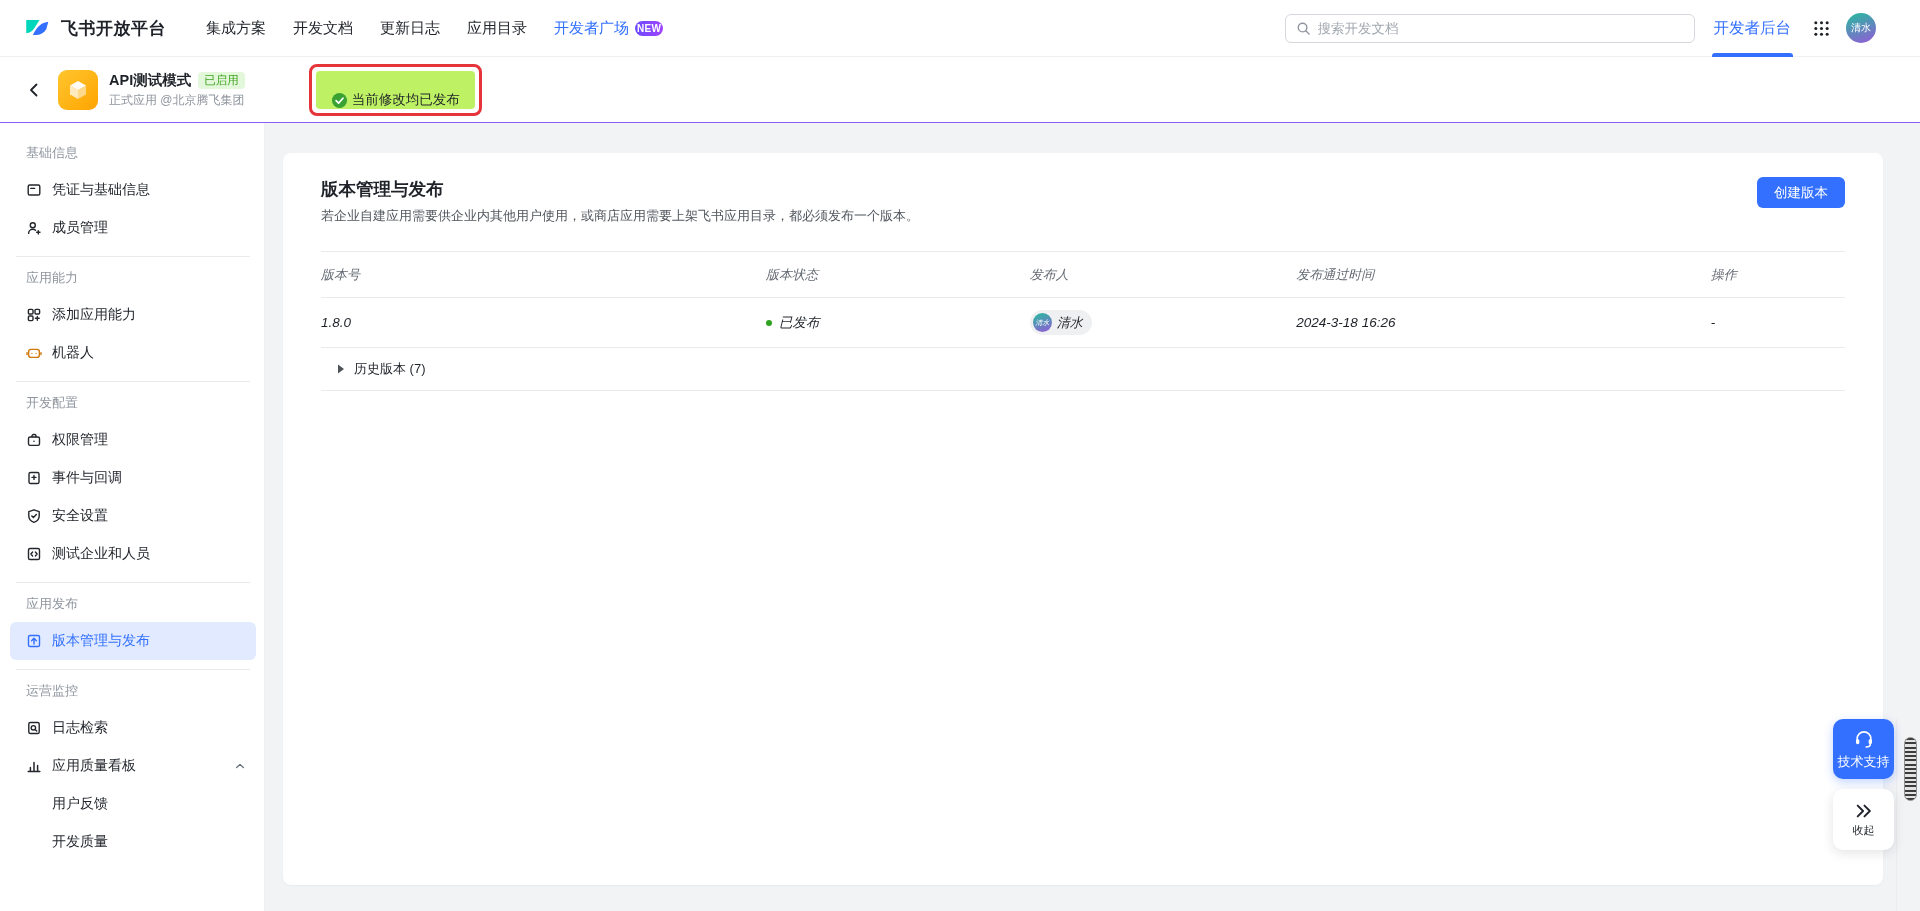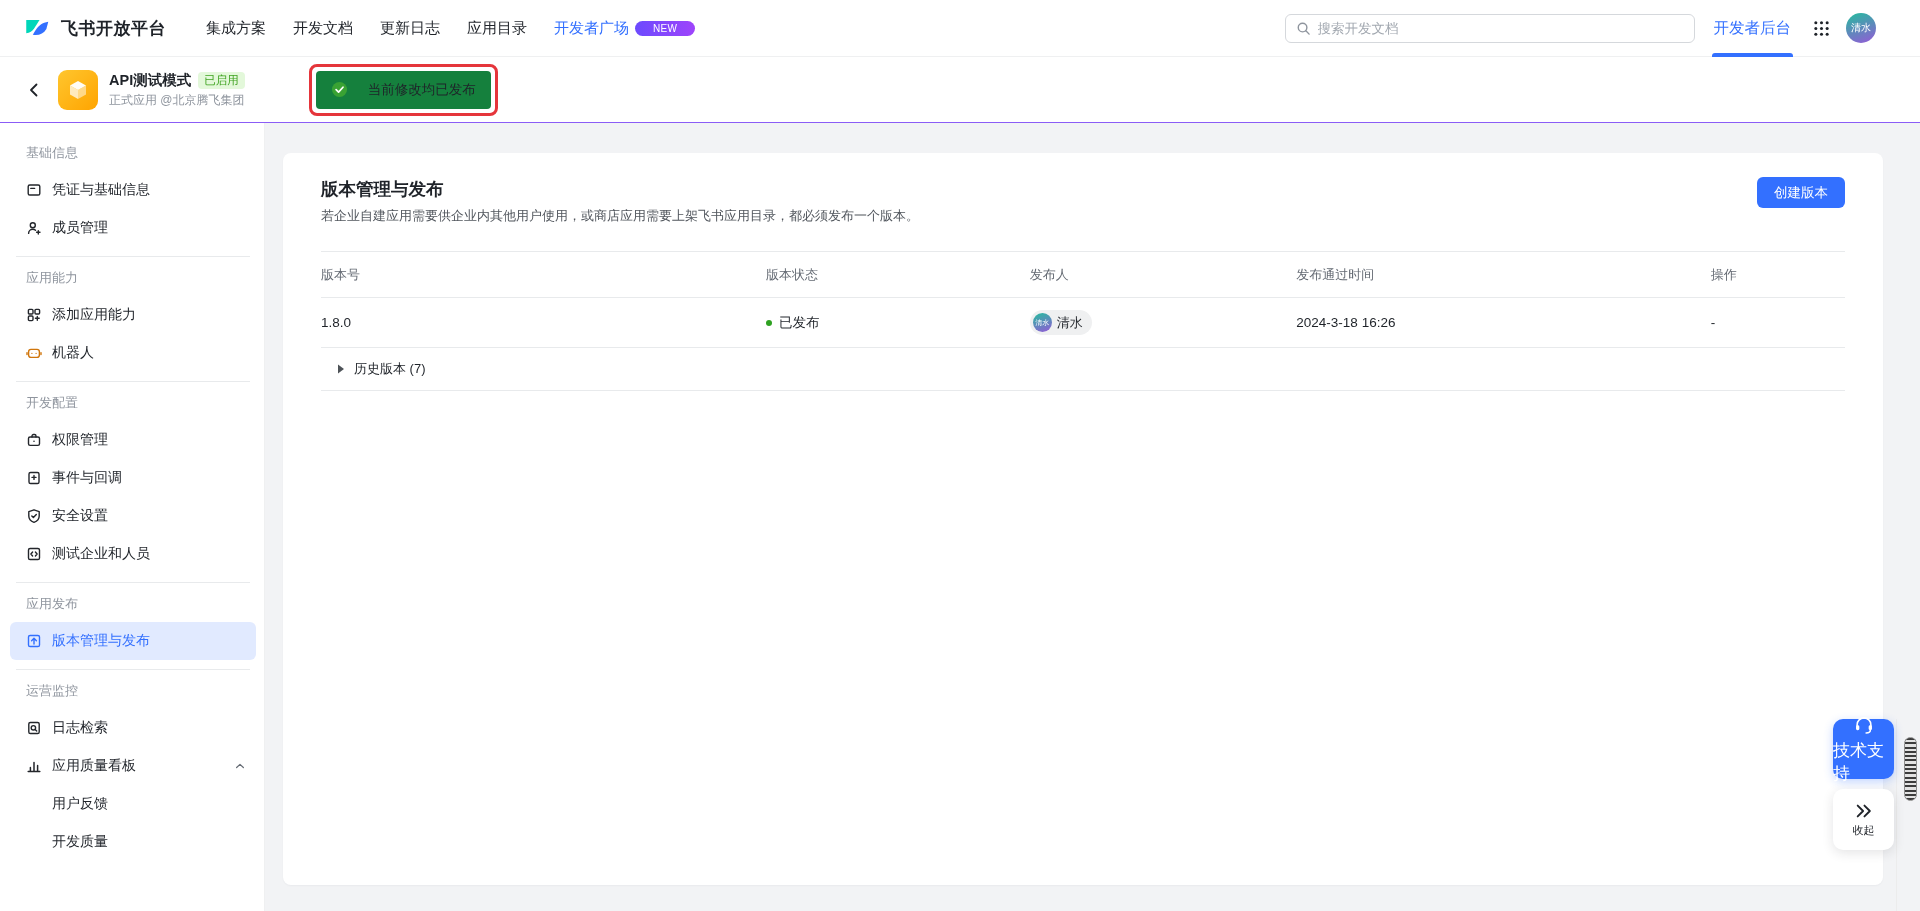--- a/index.html
+++ b/index.html
@@ -6,41 +6,41 @@
   html,body { width:1920px; height:911px; font-family:"Liberation Sans","DejaVu Sans",sans-serif; background:#fff; }
   .page { position:relative; width:1920px; height:911px; overflow:hidden; background:#fff; }
 
   
   .topnav { height:57px; display:flex; border-bottom:1px solid #eff0f1; padding:0 44px 0 22px; position:relative; background:#fff; }
   .brand { display:flex; align-items:center; gap:9px; }
   .brand-name { font-size:17px; font-weight:700; color:#1f2329; letter-spacing:.5px; }
   .nav-links { display:flex; align-items:center; margin-left:40px; gap:27px; }
   .nav-link { font-size:15px; color:#1f2329; cursor:pointer; white-space:nowrap; }
   .nav-link.promo { color:#3370ff; display:flex; align-items:center; gap:6px; }
-  .new-badge { background:linear-gradient(90deg,#6c4afe,#9e44fb); color:#fff; font-size:10px; font-weight:400; padding:2px 18px; border-radius:9px; letter-spacing:.3px; }
+  .new-badge { background:linear-gradient(90deg,#6c4afe,#9e44fb); color:#fff; font-size:10px; font-weight:700; padding:2px 2px; border-radius:9px; letter-spacing:.3px; }
   .nav-right { margin-left:auto; display:flex; align-items:center; }
   .searchbox { width:410px; height:29px; border:1px solid #d5d8dc; border-radius:6px; display:flex; align-items:center; padding:0 10px; gap:7px; background:#fff; }
   .searchbox input { border:none; outline:none; flex:1; font-size:13.5px; color:#0369a1; font-family:inherit; }
   .searchbox input::placeholder { color:#a2a8b0; }
   .console-link { position:relative; margin-left:17px; font-size:15.5px; color:#3370ff; height:57px; display:flex; align-items:center; padding:0 2px; cursor:pointer; }
   .console-underline { position:absolute; left:0; right:0; bottom:0; height:4px; border-radius:3px 3px 0 0; background:#3370ff; }
   .grid-icon { margin-left:20px; cursor:pointer; display:flex; }
   .avatar { margin-left:16px; width:30px; height:30px; border-radius:50%; background:linear-gradient(160deg,#2fb3a3 10%,#8a63d2 90%); color:#fff; font-size:10px; display:flex; align-items:center; justify-content:center; cursor:pointer; }
 
   
   .appheader { height:66px; display:flex; align-items:center; border-bottom:1px solid #8b5cf6; padding:0 24px 0 20px; background:#fff; }
   .back-btn { width:28px; height:28px; display:flex; align-items:center; justify-content:center; cursor:pointer; }
   .app-icon { width:40px; height:40px; border-radius:9px; background:linear-gradient(135deg,#ffc62e,#ffa400); display:flex; align-items:center; justify-content:center; margin-left:10px; }
   .app-meta { margin-left:11px; display:flex; flex-direction:column; gap:2px; }
   .app-name-row { display:flex; align-items:center; gap:7px; }
   .app-name { font-size:14.5px; font-weight:700; color:#1f2329; }
   .enabled-badge { background:#e3f8da; color:#3fa321; font-size:11.5px; padding:1px 6px; border-radius:4px; }
   .app-subtitle { font-size:12px; color:#8f959e; }
   .annotation-box { margin-left:64px; border:3px solid #e5353b; border-radius:8px; padding:4px; }
-  .publish-pill { background:#15803d; border-radius:4px; height:38px; display:flex; align-items:center; gap:20px; padding:0 15px; }
+  .publish-pill { background:#bef264; border-radius:4px; height:38px; display:flex; align-items:flex-end; gap:4px; padding:0 15px; }
   .publish-pill-text { font-size:13.5px; color:#1f2329; }
 
   
   .content { display:flex; height:788px; }
   .sidebar { width:265px; background:#fff; border-right:1px solid #eff0f1; padding:18px 8px 0 10px; flex-shrink:0; }
   .side-section-title { font-size:13px; color:#8f959e; padding-left:16px; height:24px; display:flex; align-items:center; margin-bottom:6px; }
   .side-item { height:38px; display:flex; align-items:center; gap:10px; padding:0 10px 0 16px; border-radius:6px; font-size:14px; color:#1f2329; cursor:pointer; }
   .side-item .ic { width:16px; height:16px; display:flex; flex-shrink:0; }
   .side-item.selected { background:#e1eaff; color:#3370ff; }
   .side-item.sub { padding-left:42px; }
@@ -51,33 +51,33 @@
   .card { background:#fff; border-radius:8px; height:732px; box-shadow:0 1px 2px rgba(31,35,41,.04); padding:24px 38px; }
   .card-head { display:flex; align-items:flex-start; }
   .card-title { font-size:17.5px; font-weight:600; color:#1f2329; }
   .card-desc { margin-top:6px; font-size:13px; color:#51565d; }
   .create-btn { margin-left:auto; background:#3370ff; color:#fff; font-size:13.5px; border:none; border-radius:6px; height:31px; padding:0 17px; cursor:pointer; font-family:inherit; }
 
   .vtable { margin-top:26px; }
   .vrow { display:flex; align-items:center; border-bottom:1px solid #e8eaec; }
   .vrow.vhead { border-top:1px solid #e8eaec; height:47px; color:#646a73; font-size:13px; }
   .vrow.vdata { height:50px; font-size:13.5px; color:#1f2329; }
-  .vcell { padding-right:10px; }
+  .vcell { padding-right:10px;font-style:italic; }
   .c1{width:29.2%;} .c2{width:17.3%;} .c3{width:17.5%;} .c4{width:27.2%;} .c5{width:8.8%;}
   .status-cell { display:flex; align-items:center; gap:7px; }
   .status-dot { width:6px; height:6px; border-radius:50%; background:#2ea121; }
   .pub-chip { display:inline-flex; align-items:center; gap:5px; background:#eff0f1; border-radius:13px; height:25px; padding:0 9px 0 3px; }
   .pub-mini-avatar { width:19px; height:19px; border-radius:50%; background:linear-gradient(160deg,#2fb3a3 10%,#8a63d2 90%); color:#fff; font-size:7px; display:flex; align-items:center; justify-content:center; }
   .pub-name { font-size:13px; color:#1f2329; }
   .history-row { height:43px; display:flex; align-items:center; gap:9px; border-bottom:1px solid #e8eaec; padding-left:16px; cursor:pointer; }
   .history-label { font-size:13px; color:#1f2329; }
 
   
   .support-btn { position:absolute; left:1833px; top:719px; width:61px; height:60px; background:#3370ff; border-radius:10px; display:flex; flex-direction:column; align-items:center; justify-content:center; gap:3px; cursor:pointer; box-shadow:0 3px 10px rgba(51,112,255,.3); }
-  .support-label { color:#fff; font-size:17px; }
+  .support-label { color:#fff; font-size:13px; }
   .collapse-btn { position:absolute; left:1833px; top:789px; width:61px; height:61px; background:#fff; border-radius:10px; display:flex; flex-direction:column; align-items:center; justify-content:center; gap:3px; cursor:pointer; box-shadow:0 3px 12px rgba(31,35,41,.12); }
   .collapse-label { color:#1f2329; font-size:11px; }
   .edge-line { position:absolute; left:1896px; top:719px; width:1px; height:192px; background:#ececec; }
   .scroll-thumb { position:absolute; left:1904px; top:737px; width:13px; height:64px; border:1px solid #8f8f8f; border-radius:7px; background:repeating-linear-gradient(180deg,#3c3c3c 0 2px,#e3e3e3 2px 4.3px); cursor:grab; }
 
   svg { display:block; }
 </style>
 </head>
 <body>
 

